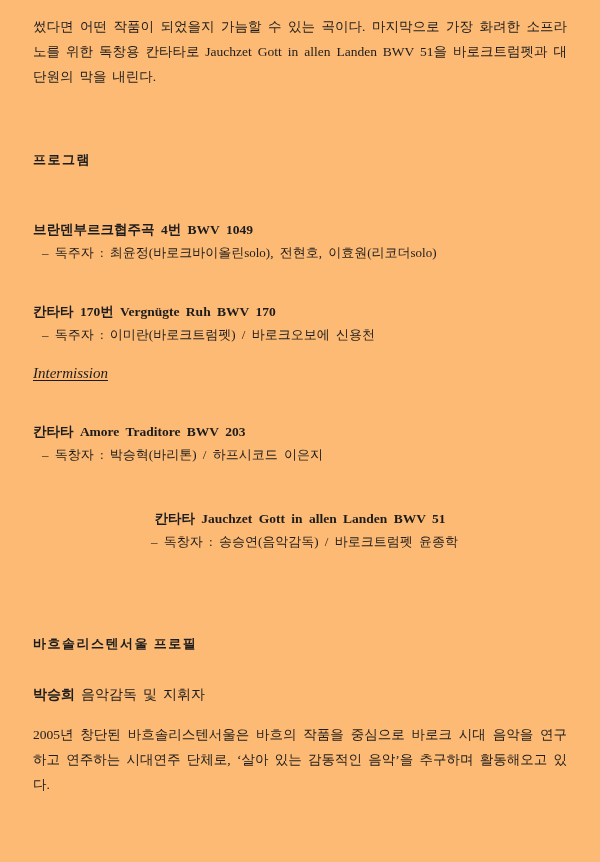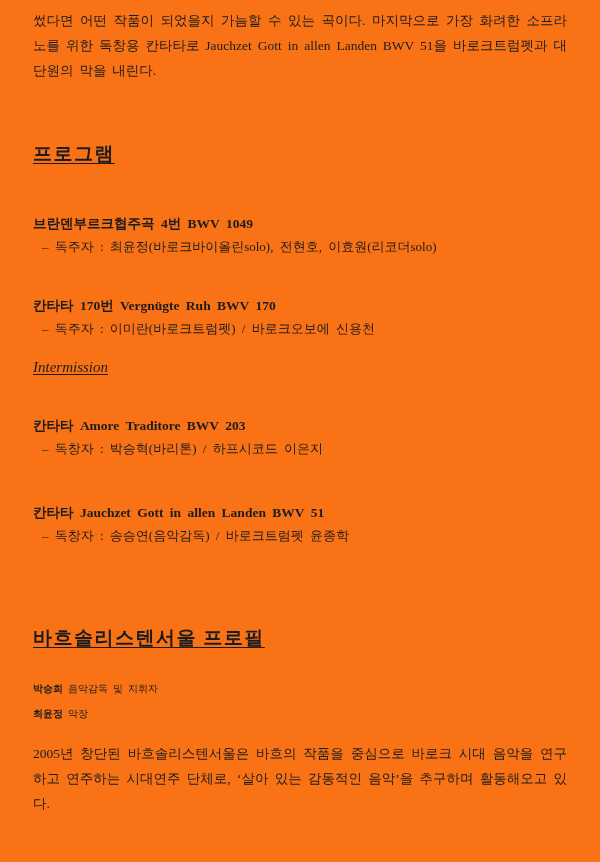--- a/index.html
+++ b/index.html
@@ -5,39 +5,38 @@
   html, body {
     margin: 0;
     padding: 0;
     background: #ffffff;
   }
   .page {
     position: relative;
     width: 600px;
     height: 862px;
     box-sizing: border-box;
-    background: #f97316;
-    padding: 8px 33px 0 33px;
+    background: #fdba74;
+    padding: 14px 33px 0 33px;
     overflow: hidden;
     font-family: "Liberation Serif", "DejaVu Serif", serif;
     color: #1c1c1c;
   }
   .para {
     font-size: 13.5px;
     line-height: 25px;
     text-align: justify;
     word-spacing: 2.5px;
     margin: 0;
   }
   .section-heading {
-    font-size: 19px;
+    font-size: 13px;
     line-height: 24px;
     font-weight: bold;
     letter-spacing: 1.5px;
-    text-decoration: underline;
     text-underline-offset: 3px;
     margin: 0;
   }
   .heading-program { margin-top: 59px; }
   .heading-profile { margin-top: 79px; }
   .program-item { margin: 0; }
   .program-item .title {
     font-size: 13.5px;
     line-height: 23px;
     font-weight: bold;
@@ -48,34 +47,34 @@
     font-size: 13px;
     line-height: 23px;
     word-spacing: 3px;
     padding-left: 9px;
     margin: 0;
   }
   .mt-item-1 { margin-top: 46px; }
   .mt-item-2 { margin-top: 36px; }
   .mt-item-3 { margin-top: 25px; }
   .mt-item-4 { margin-top: 37px; }
-  .mt-item-5 { margin-top: 41px; }
+  .mt-item-5 { margin-top: 41px; text-align: center; }
   .intermission {
     margin-top: 17px;
     font-size: 15px;
     line-height: 20px;
     font-style: italic;
     text-decoration: underline;
     text-underline-offset: 2px;
   }
   .members {
     margin-top: 26px;
   }
   .member-row {
-    font-size: 10px;
+    font-size: 14px;
     line-height: 25px;
     word-spacing: 2.5px;
   }
   .member-row .name { font-weight: bold; }
   .description { margin-top: 15px; }
 </style>
 </head>
 <body>
 
 <div class="page">
@@ -107,21 +106,17 @@
     <p class="detail">– 독창자 : 송승연(음악감독) / 바로크트럼펫 윤종학</p>
   </div>
 
   <h2 class="section-heading heading-profile">바흐솔리스텐서울 프로필</h2>
 
   <div class="members">
     <div class="member-row">
       <span class="name">박승희</span>
       <span class="role">음악감독 및 지휘자</span>
     </div>
-    <div class="member-row">
-      <span class="name">최윤정</span>
-      <span class="role">악장</span>
-    </div>
   </div>
 
   <p class="para description">2005년 창단된 바흐솔리스텐서울은 바흐의 작품을 중심으로 바로크 시대 음악을 연구하고 연주하는 시대연주 단체로, ‘살아 있는 감동적인 음악’을 추구하며 활동해오고 있다.</p>
 
 </div>
 
 </body></html>

